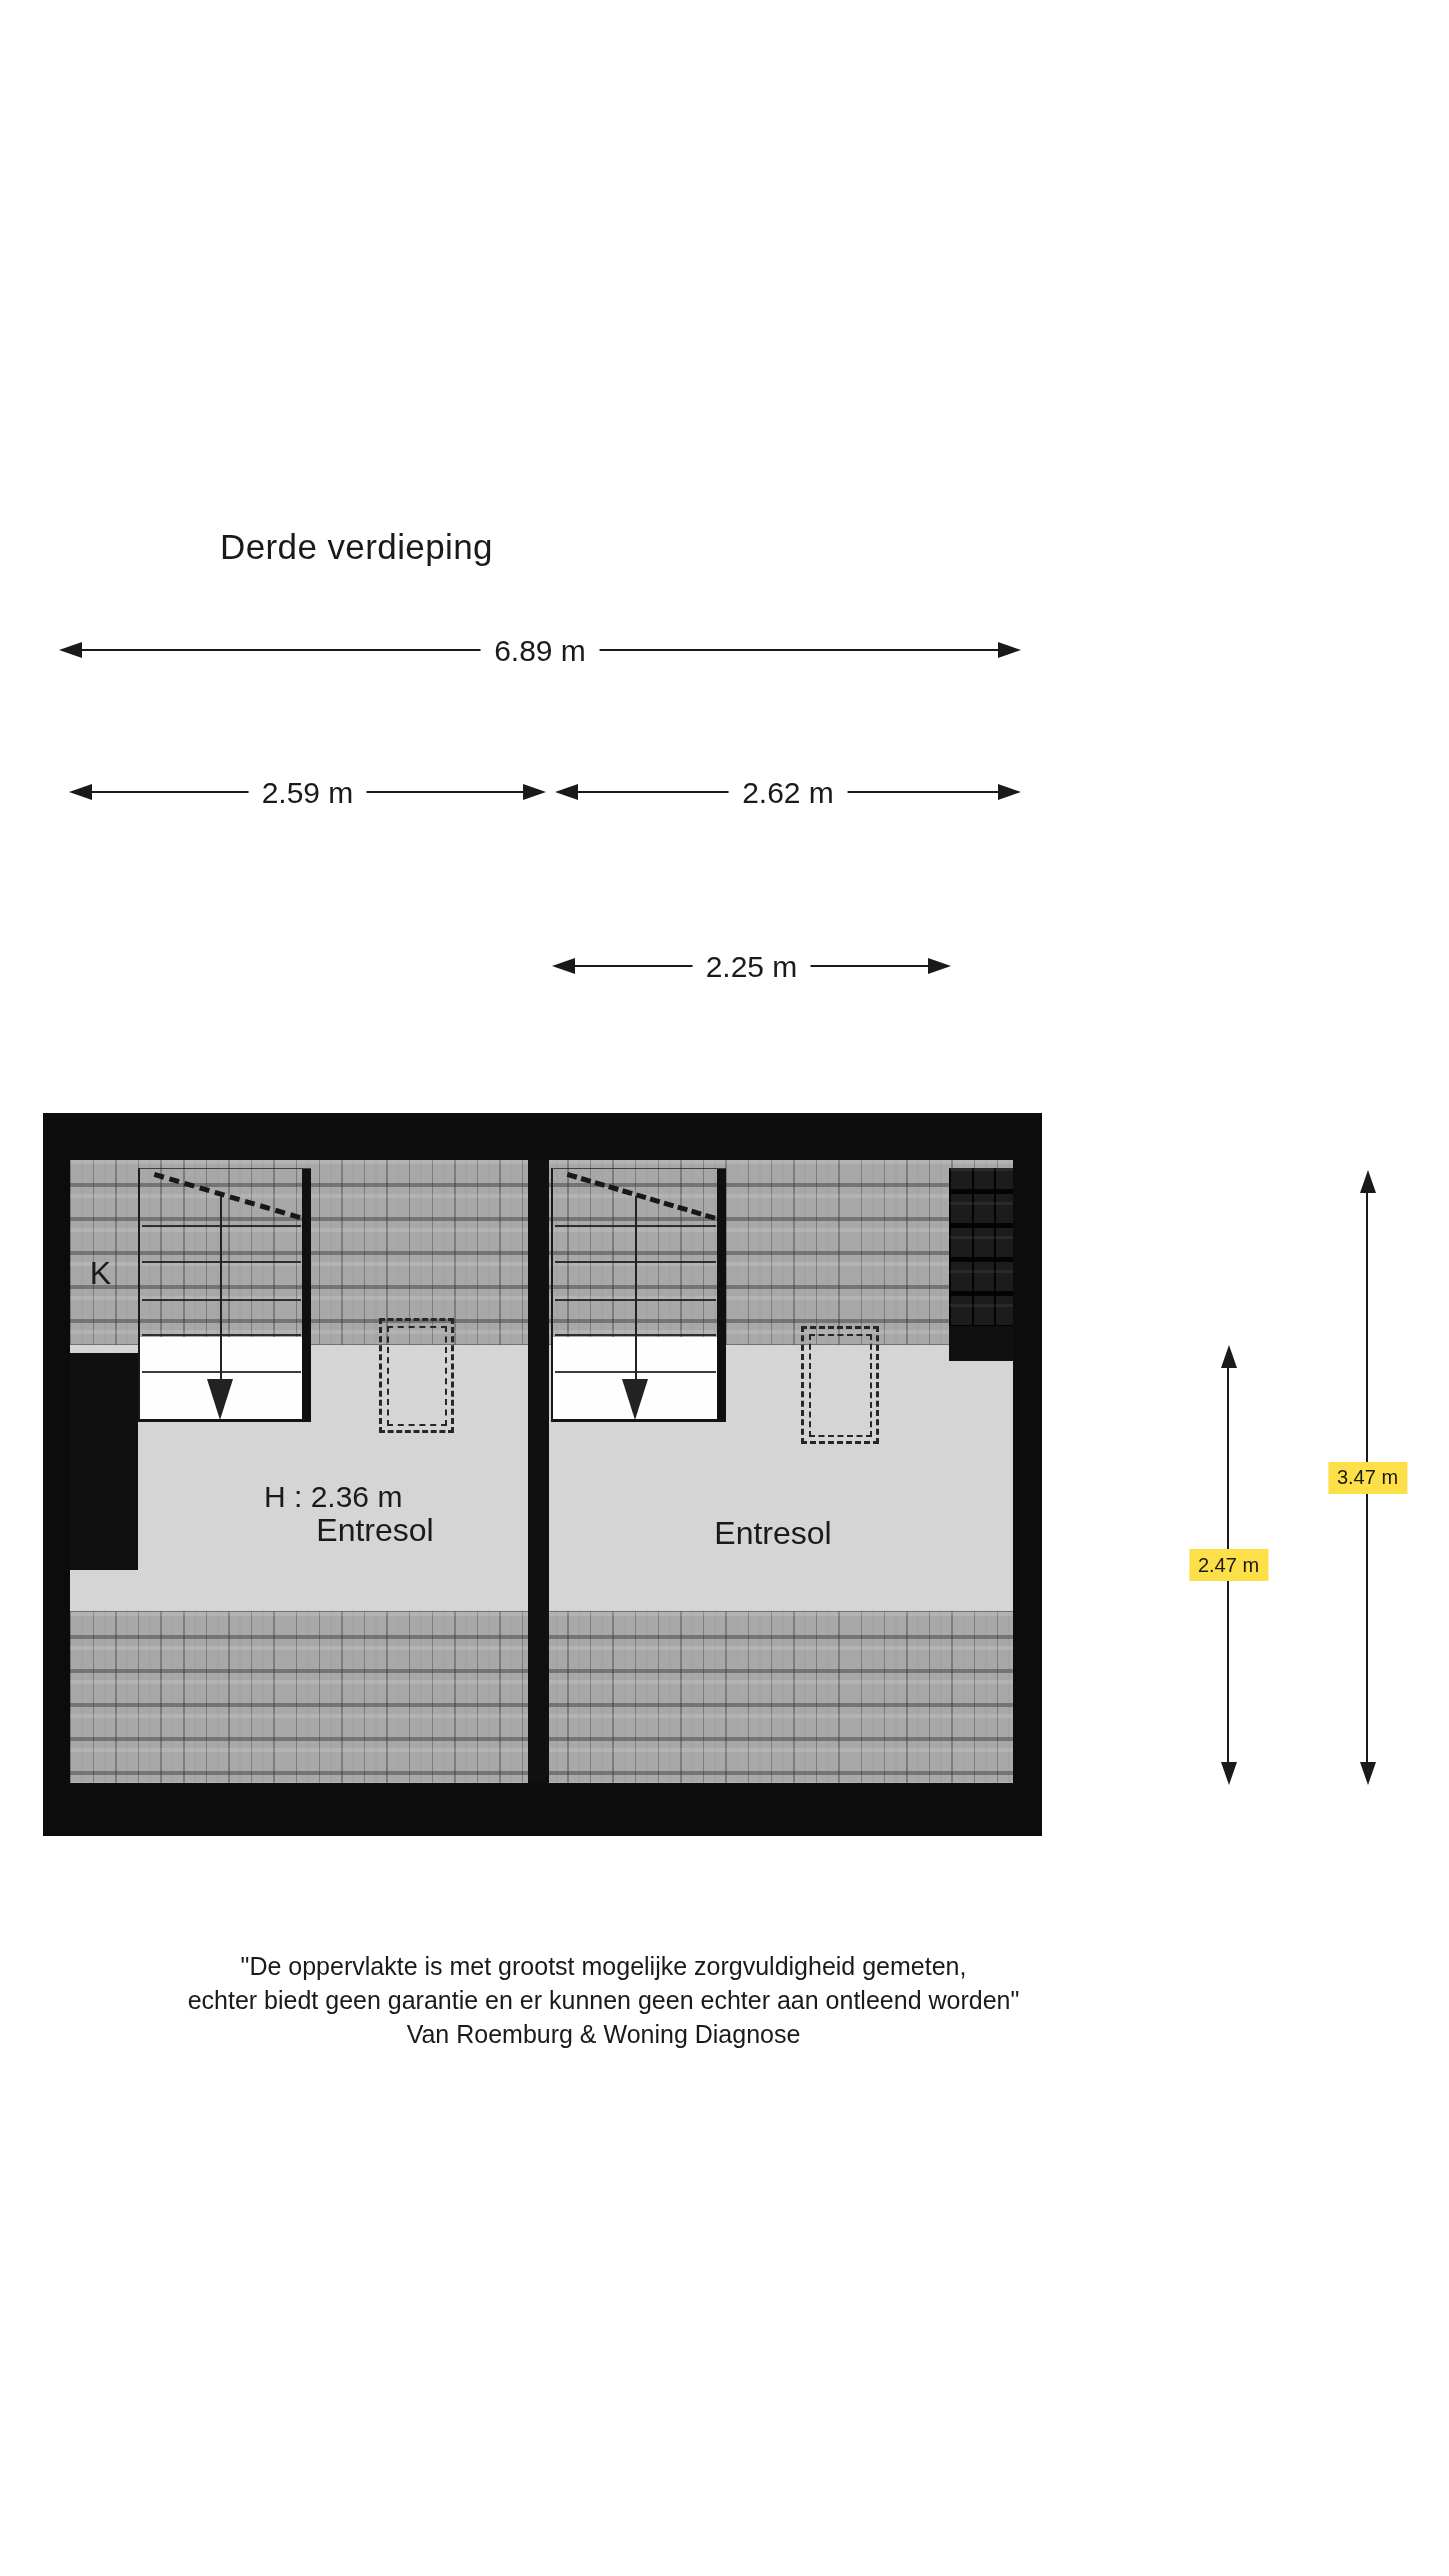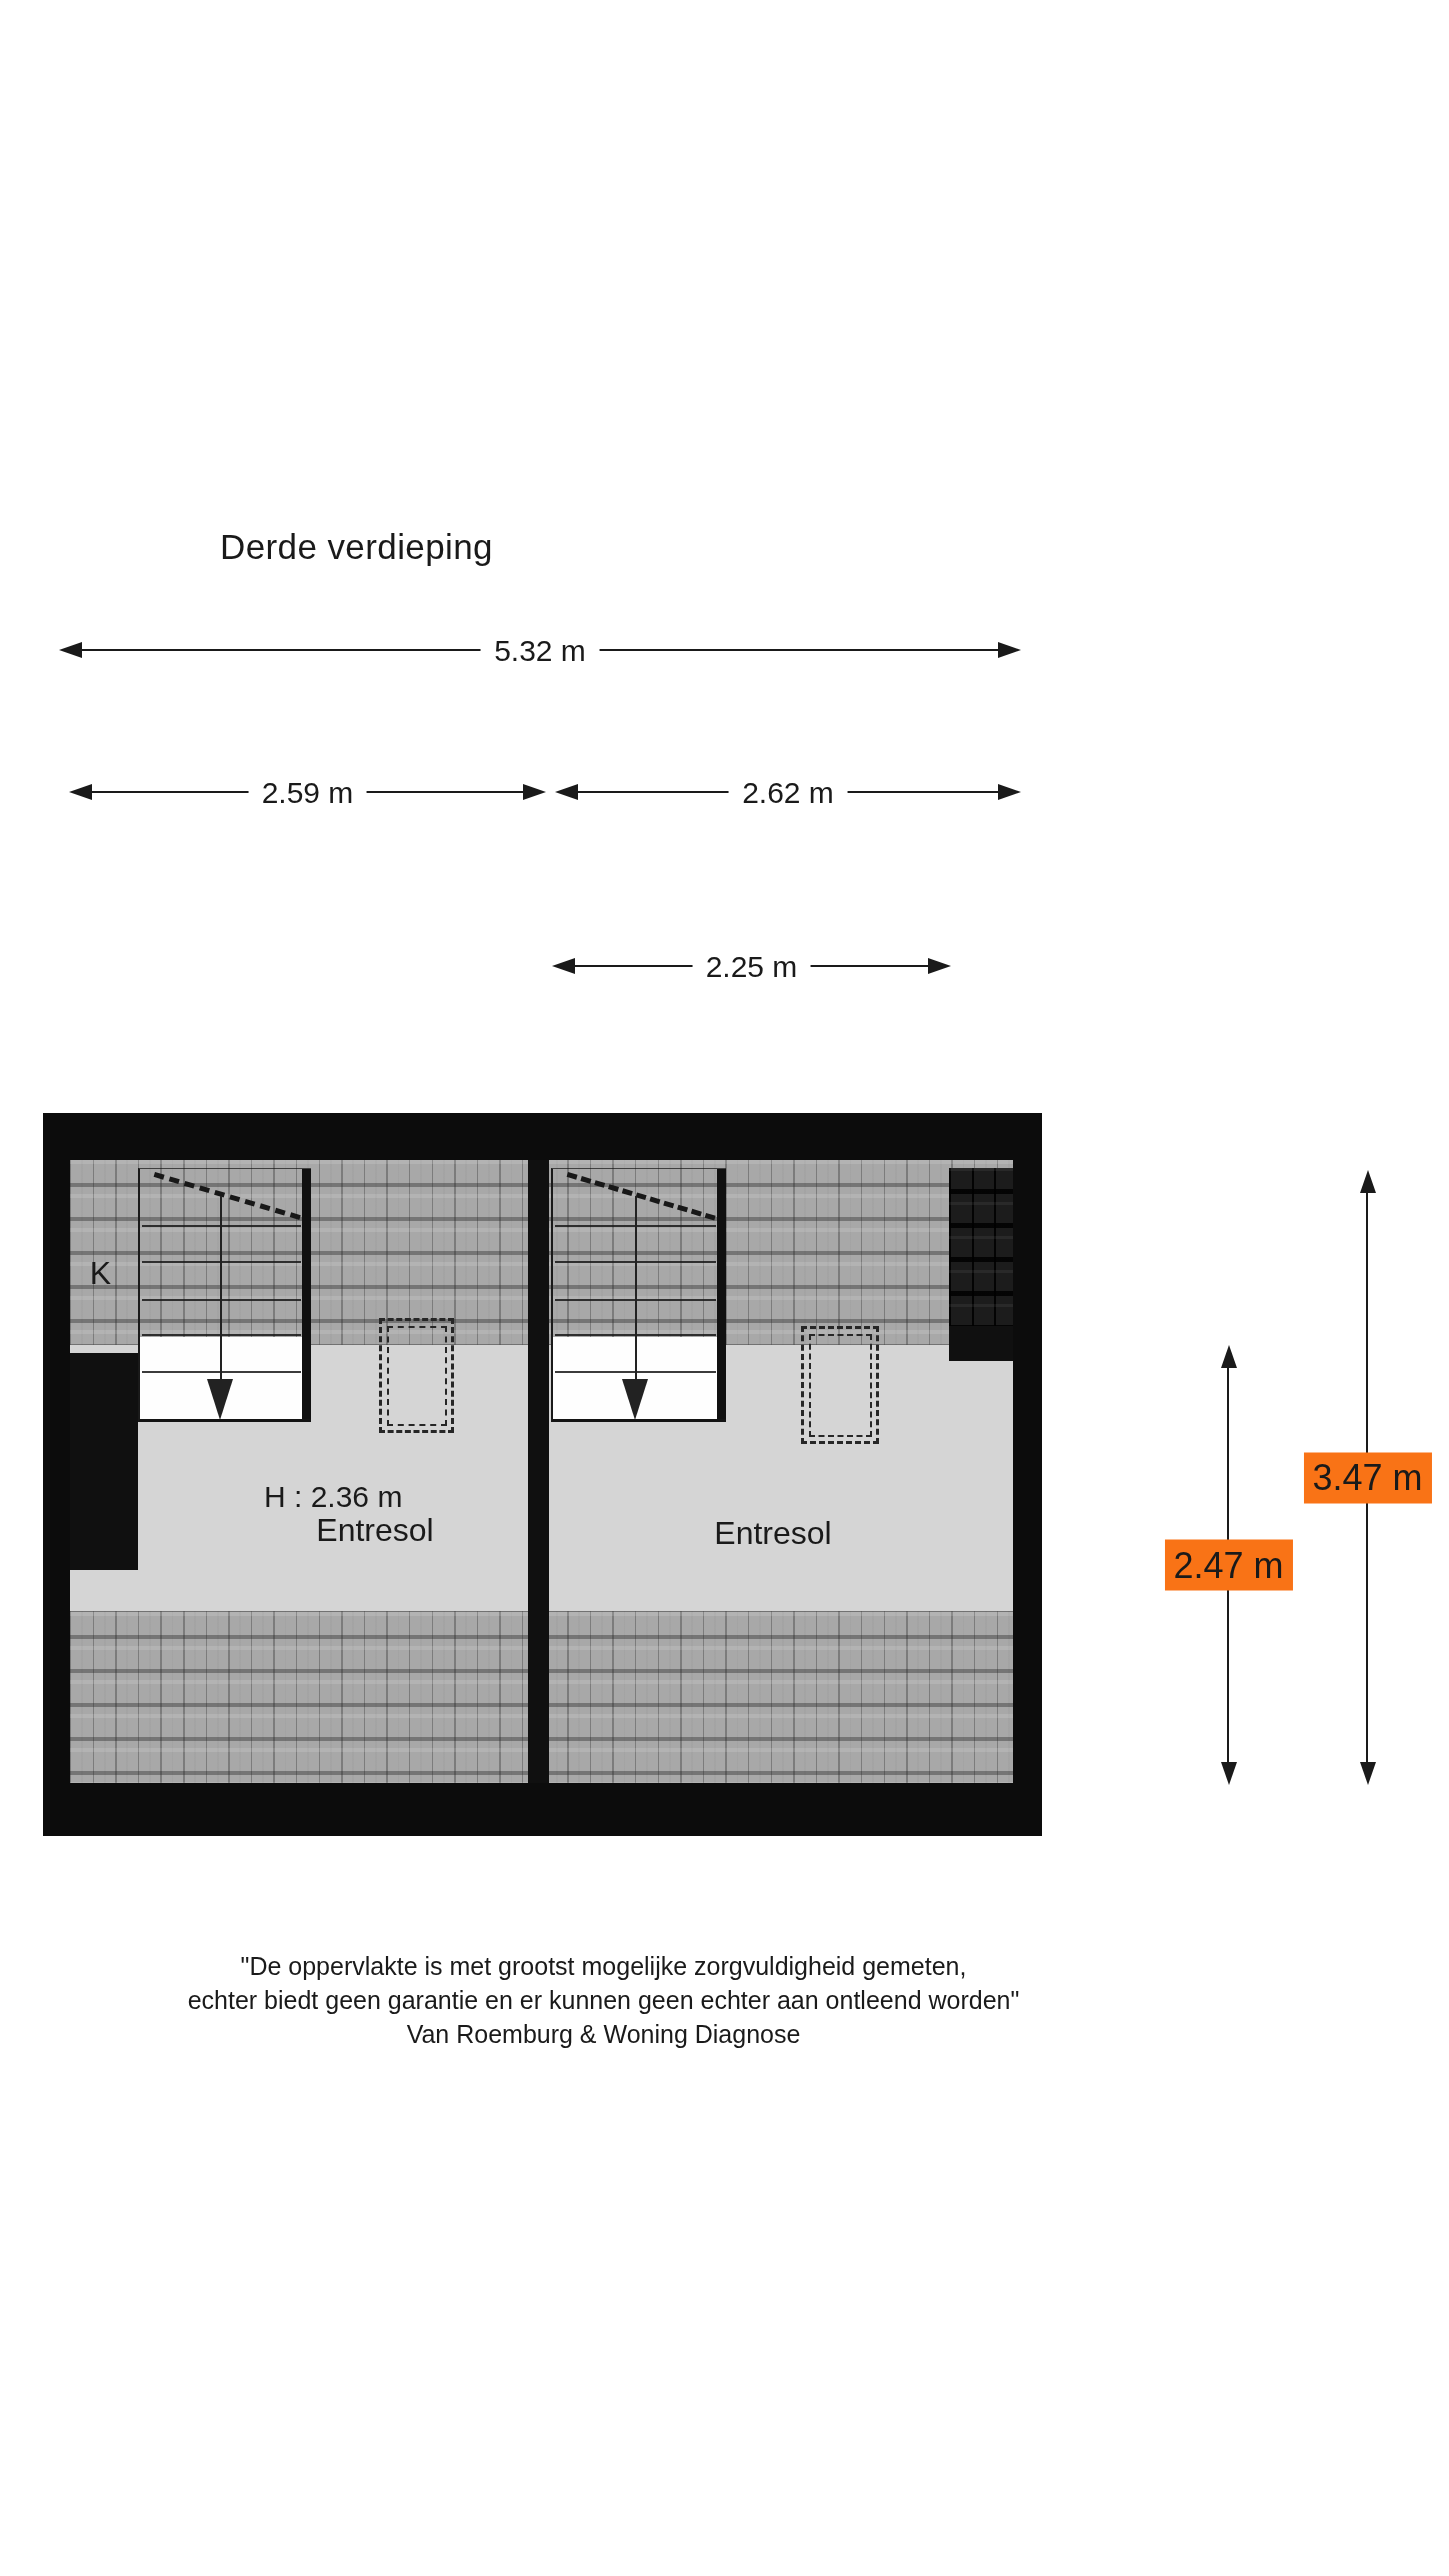--- a/index.html
+++ b/index.html
@@ -20,21 +20,21 @@
   .dim-h .ah-r{position:absolute;right:0;top:50%;transform:translateY(-50%);width:0;height:0;
     border-top:8.3px solid transparent;border-bottom:8.3px solid transparent;border-left:23.4px solid #1a1a1a;}
   .dim-h .lbl{position:absolute;left:50%;top:50%;transform:translate(-50%,-50%);
     background:#ffffff;padding:1.5px 13.6px;font-size:30px;white-space:nowrap;}
   .dim-v .line{position:absolute;top:19.6px;bottom:19.6px;left:50%;margin-left:-1.5px;width:2.3px;background:#1a1a1a;}
   .dim-v .ah-u{position:absolute;top:0;left:50%;transform:translateX(-50%);width:0;height:0;
     border-left:8.3px solid transparent;border-right:8.3px solid transparent;border-bottom:23.4px solid #1a1a1a;}
   .dim-v .ah-d{position:absolute;bottom:0;left:50%;transform:translateX(-50%);width:0;height:0;
     border-left:8.3px solid transparent;border-right:8.3px solid transparent;border-top:23.4px solid #1a1a1a;}
   .dim-v .lbl{position:absolute;left:50%;top:50%;transform:translate(-50%,-50%);
-    background:#f97316;padding:4.5px 9px;font-size:36px;white-space:nowrap;}
+    background:#fde047;padding:4.5px 9px;font-size:20px;white-space:nowrap;}
 
   
   .plan{background:#0c0c0c;}
   .plan-inner{background:#d5d5d5;}
   .tiles{
     background-color:#a8a8a8;
     background-image:
       repeating-linear-gradient(180deg, rgba(255,255,255,.12) 0 3.8px, rgba(0,0,0,0) 3.8px 22.6px, rgba(40,40,40,.40) 22.6px 27px, rgba(0,0,0,0) 27px 34px),
       repeating-linear-gradient(90deg, rgba(70,70,70,.45) 0 1.5px, rgba(0,0,0,0) 1.5px 11.3px, rgba(150,150,150,.25) 11.3px 13px, rgba(0,0,0,0) 13px 22.6px);
   }
@@ -59,21 +59,21 @@
 </style>
 </head>
 <body>
 
 <div class="abs page-title" style="left:220px;top:527px;width:604px;">Derde verdieping</div>
 
 <div class="abs dim-h" style="left:59px;top:632px;width:962px;height:36px;">
   <span class="ah-l"></span>
   <span class="line"></span>
   <span class="ah-r"></span>
-  <span class="lbl">5.32 m</span>
+  <span class="lbl">6.89 m</span>
 </div>
 
 <div class="abs dim-h" style="left:69px;top:774px;width:477px;height:36px;">
   <span class="ah-l"></span>
   <span class="line"></span>
   <span class="ah-r"></span>
   <span class="lbl">2.59 m</span>
 </div>
 
 <div class="abs dim-h" style="left:555px;top:774px;width:466px;height:36px;">

